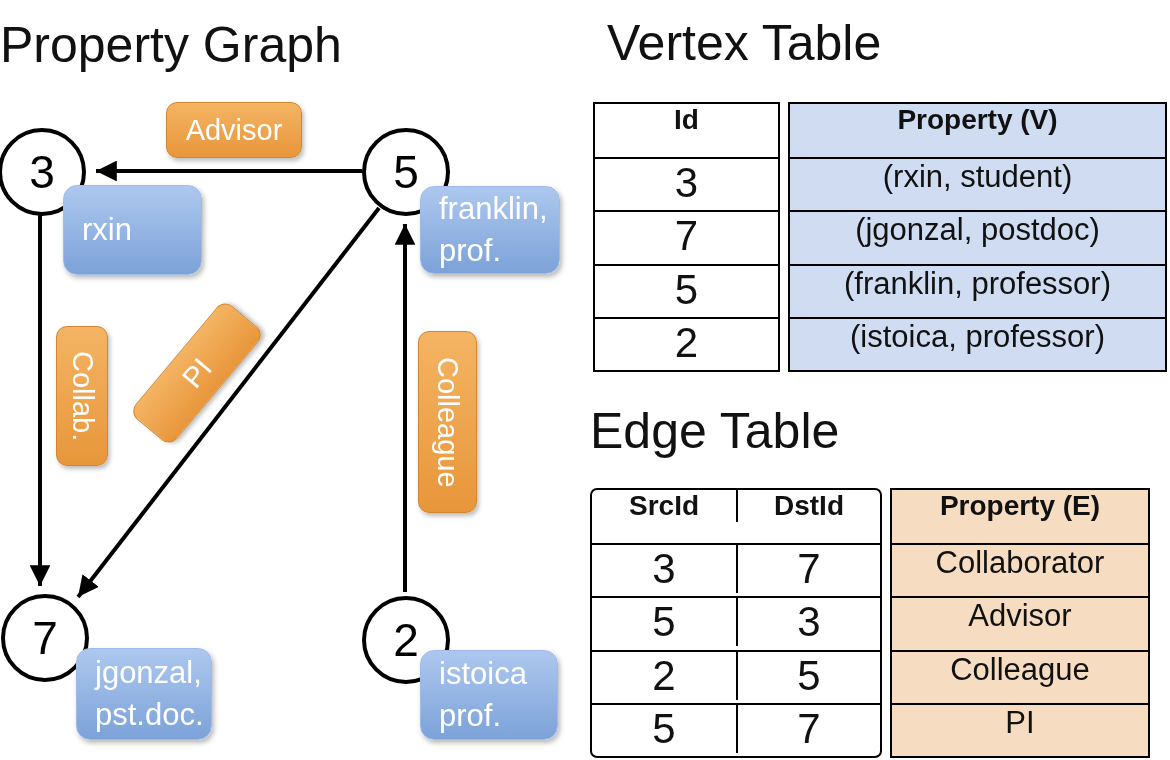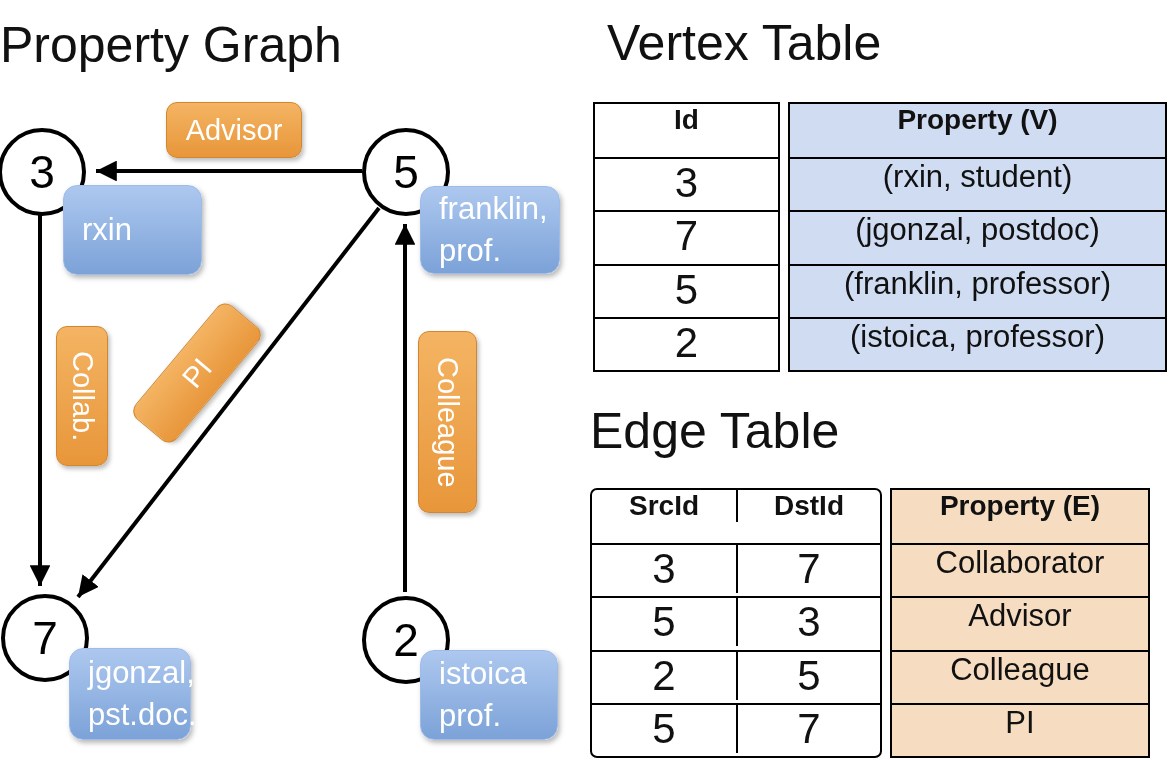--- a/index.html
+++ b/index.html
@@ -51,21 +51,21 @@
   .prop-box{
     position:absolute; z-index:4; border-radius:14px;
     background:linear-gradient(180deg, var(--property-blue-top), var(--property-blue-bottom));
     border:1px solid var(--property-blue-border);
     color:#fff; font-size:31px; font-weight:300; line-height:42px;
     display:flex; flex-direction:column; justify-content:center; padding-left:18px;
     box-shadow:2px 3px 5px rgba(100,100,100,.45);
   }
   #prop-3{left:63px;  top:185px; width:139px; height:90px;}
   #prop-5{left:420px; top:186px; width:140px; height:88px;}
-  #prop-7{left:69px;  top:648px; width:122px; height:92px;}
+  #prop-7{left:76px;  top:648px; width:136px; height:92px;}
   #prop-2{left:420px; top:650px; width:138px; height:90px;}
 
   
   .tbox{
     position:absolute; border:2.5px solid var(--table-border); background:#fff;
     display:grid; grid-template-rows:repeat(5,1fr); z-index:2;
   }
   .tbox .row{display:flex; align-items:flex-start;}
   .tbox .row + .row{border-top:2.5px solid var(--table-border);}
   .cell{flex:1; display:flex; align-items:center; justify-content:center;

